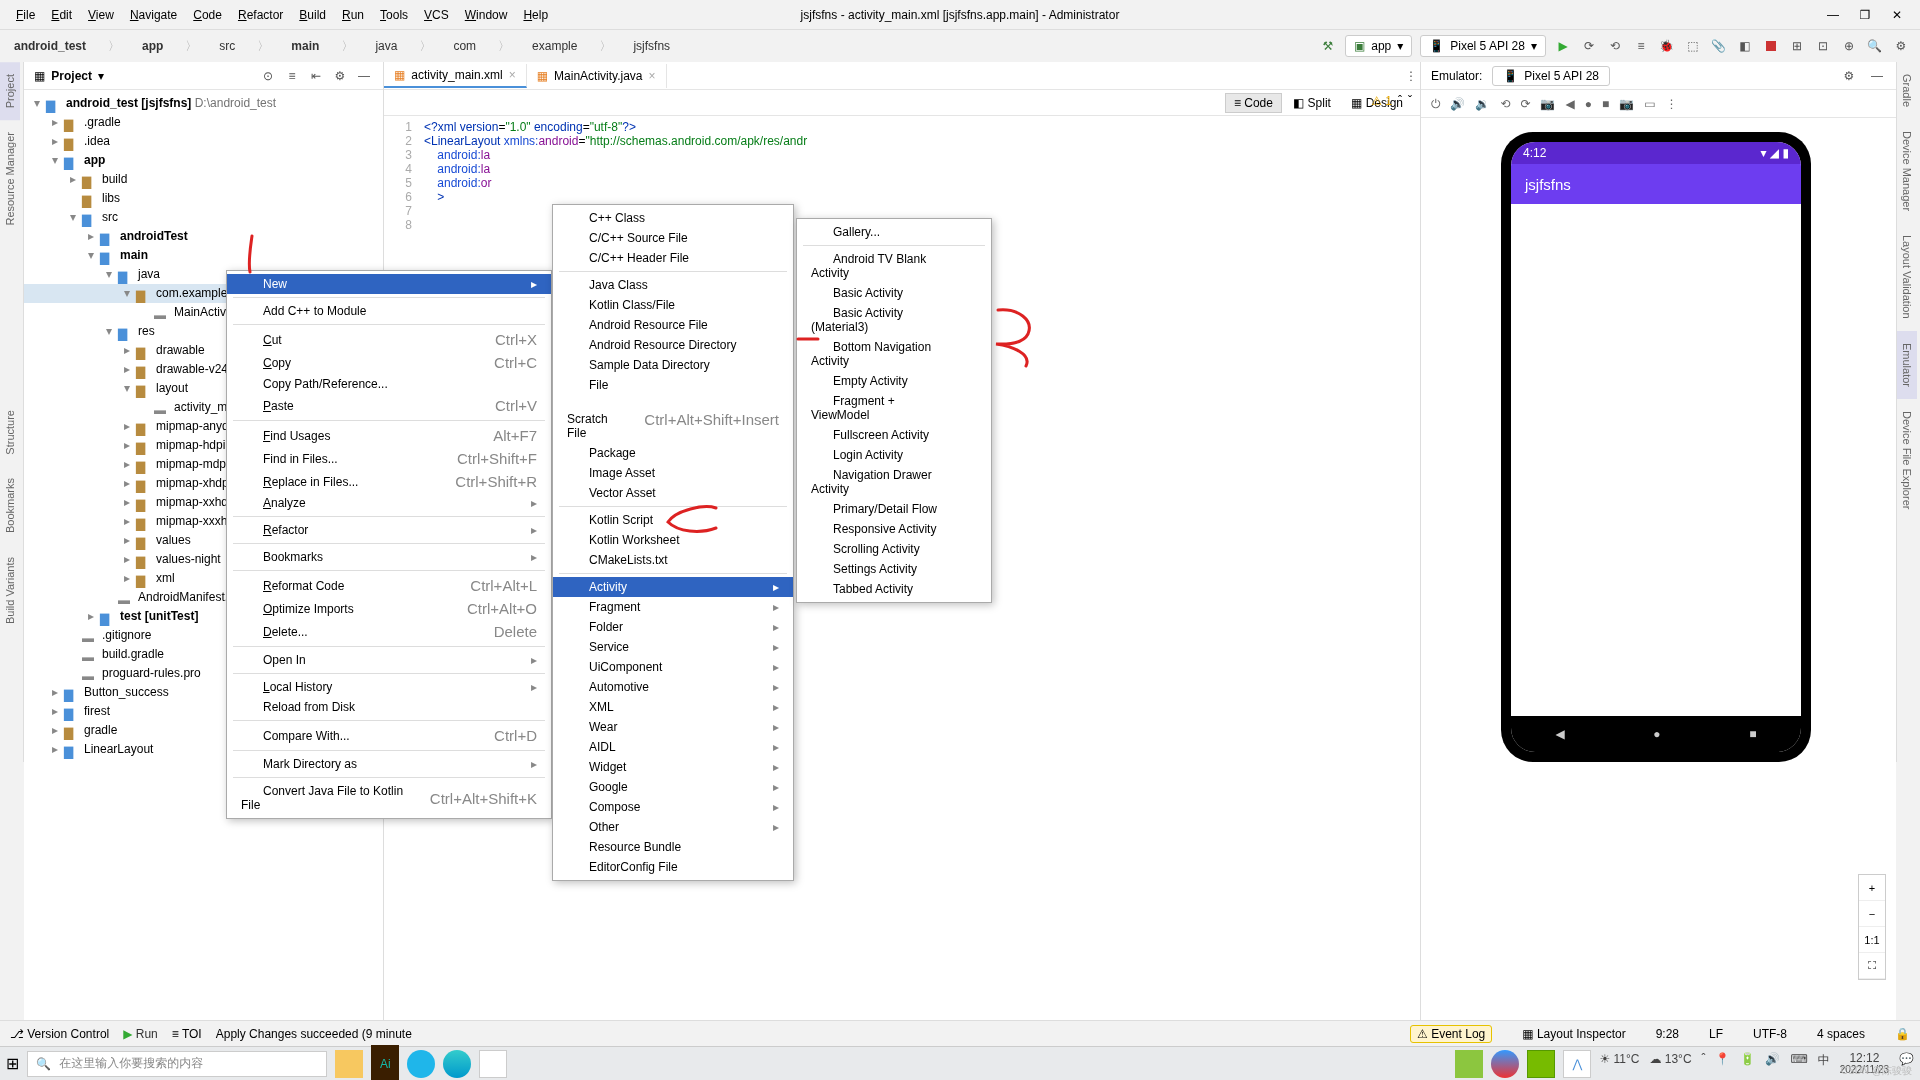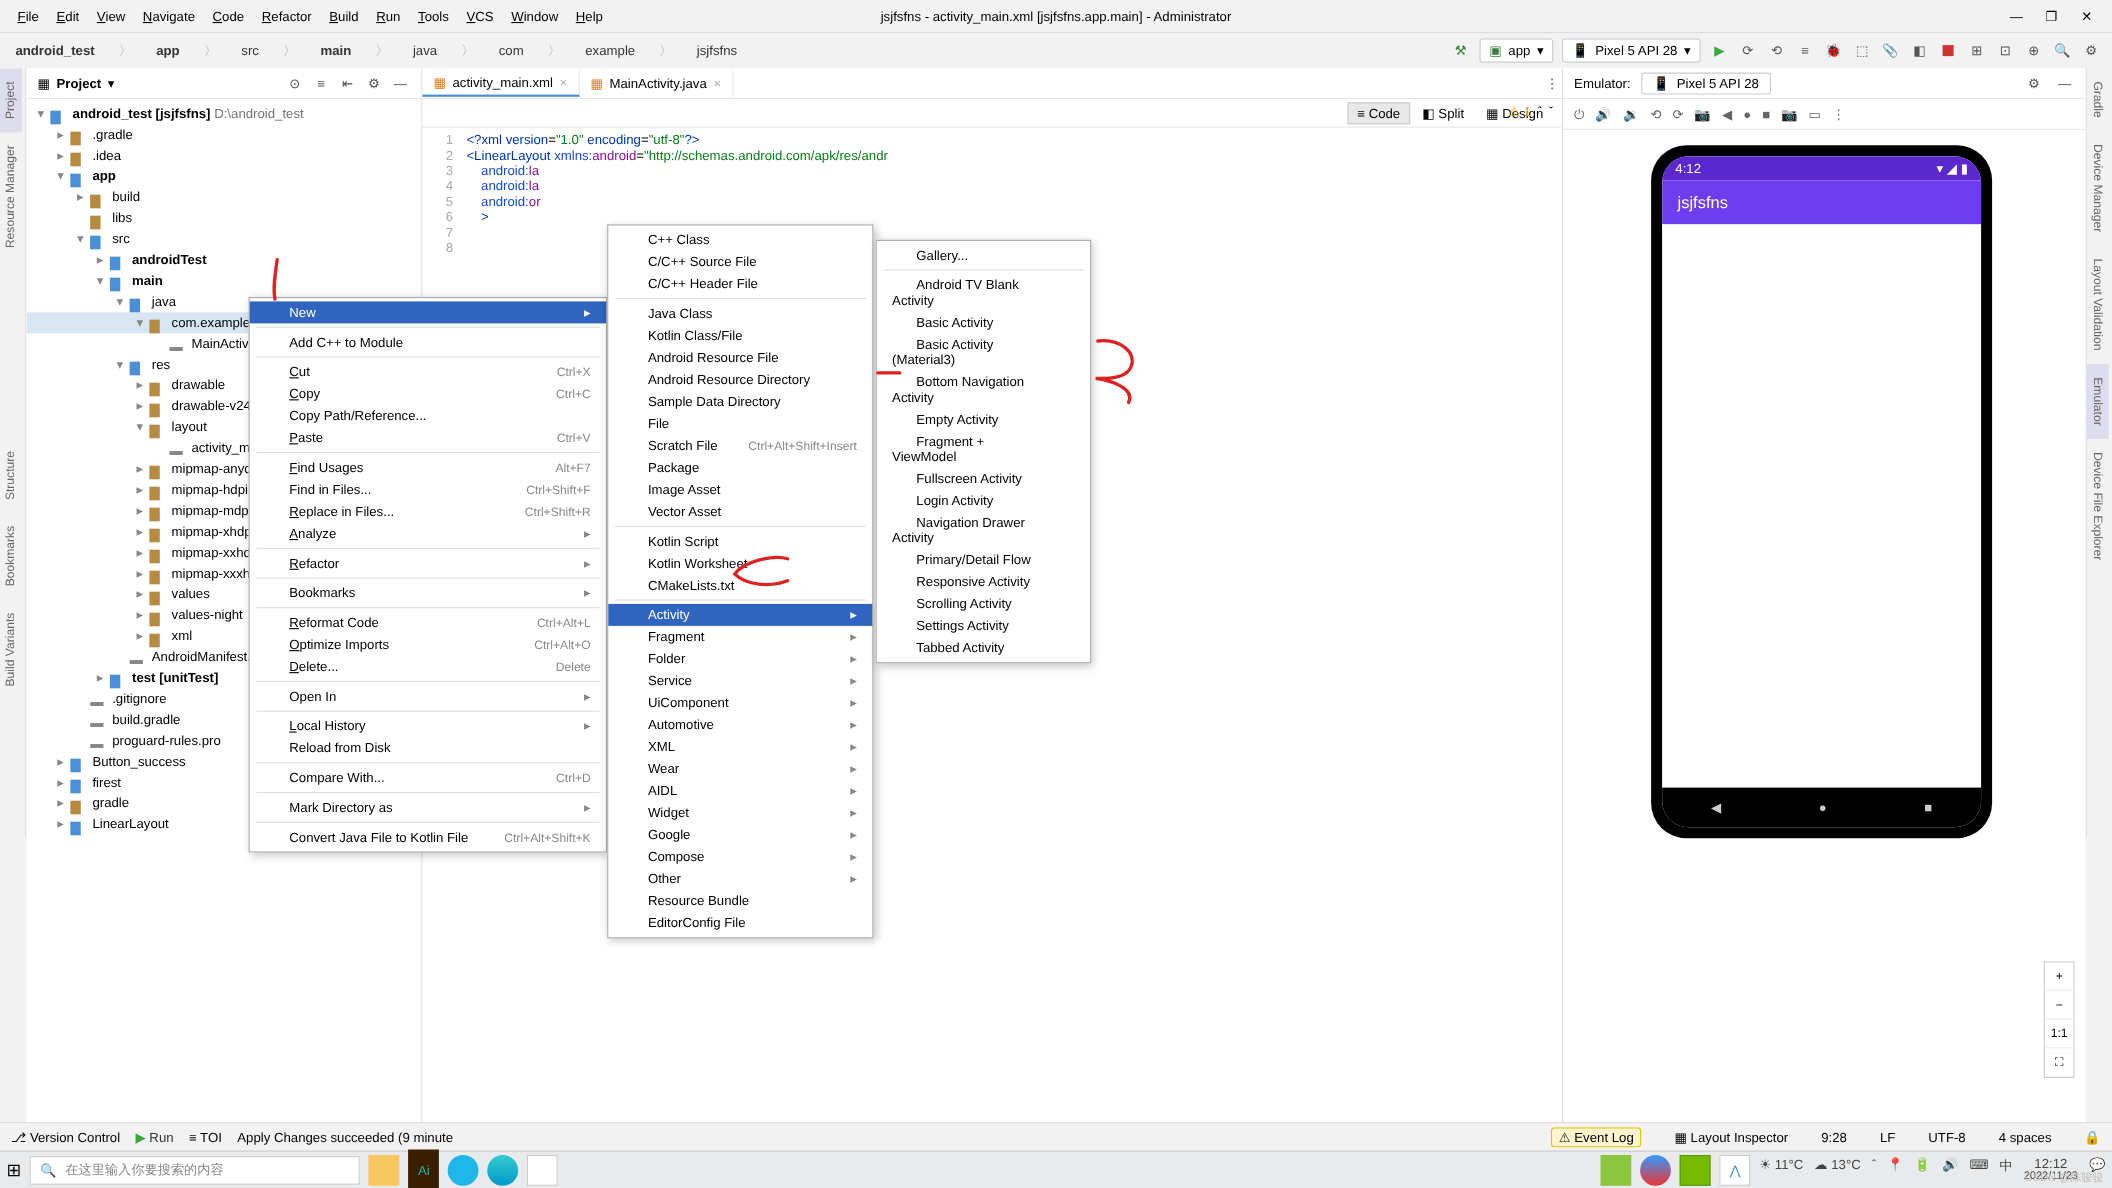--- a/index.html
+++ b/index.html
@@ -48,21 +48,21 @@
 .codeline{display:flex;}
 .gut{width:40px;text-align:right;padding-right:12px;color:#aaa;}
 .kw{color:#0033b3;}
 .str{color:#067d17;}
 .tag{color:#0033b3;}
 .attr{color:#871094;}
 .attrn{color:#174ad4;}
 .ctxmenu{position:absolute;background:#fff;border:1px solid #aaa;box-shadow:2px 2px 8px rgba(0,0,0,.25);z-index:100;padding:3px 0;}
 .menuitem{padding:3px 14px;display:flex;align-items:center;justify-content:space-between;gap:22px;}
 .menuitem.hl{background:#2f64c1;color:#fff;}
-.menuitem .sc{color:#888;font-size:11px;}
+.menuitem .sc{color:#888;font-size:15px;}
 .menusep{height:1px;background:#ddd;margin:3px 6px;}
 .menuarrow{color:#888;}
 .menuitem.hl .menuarrow{color:#fff;}
 .submenuicon{width:16px;display:inline-block;margin-right:6px;}
 .emupane{position:absolute;right:24px;top:62px;width:476px;bottom:60px;background:#fff;border-left:1px solid #ddd;}
 .emuhead{height:28px;display:flex;align-items:center;padding:0 10px;border-bottom:1px solid #e5e5e5;gap:10px;}
 .emutools{height:28px;display:flex;align-items:center;gap:10px;padding:0 10px;border-bottom:1px solid #e5e5e5;color:#666;}
 .phone{position:absolute;left:80px;top:70px;width:310px;height:630px;background:#000;border-radius:32px;padding:10px;}
 .screen{width:100%;height:100%;background:#fff;border-radius:24px;overflow:hidden;position:relative;}
 .statusb{height:22px;background:#5b27cf;color:#fff;display:flex;align-items:center;padding:0 12px;font-size:10px;justify-content:space-between;}

